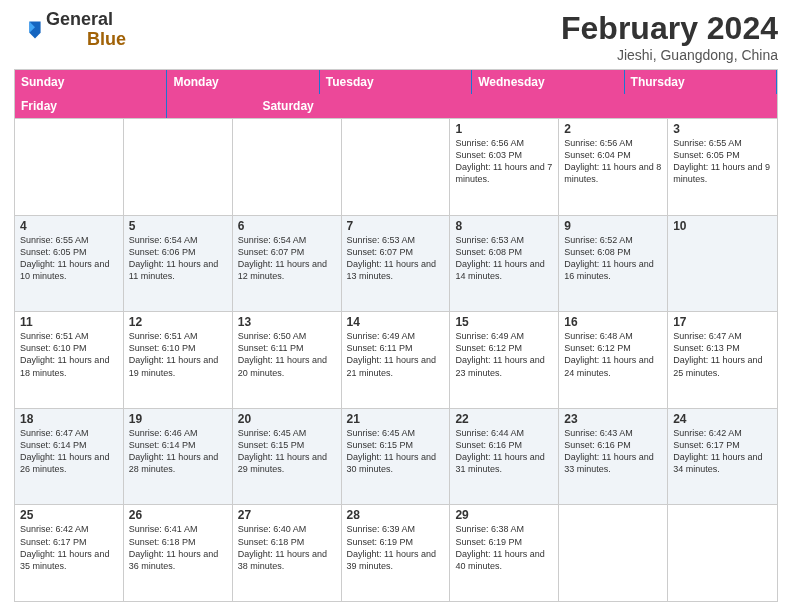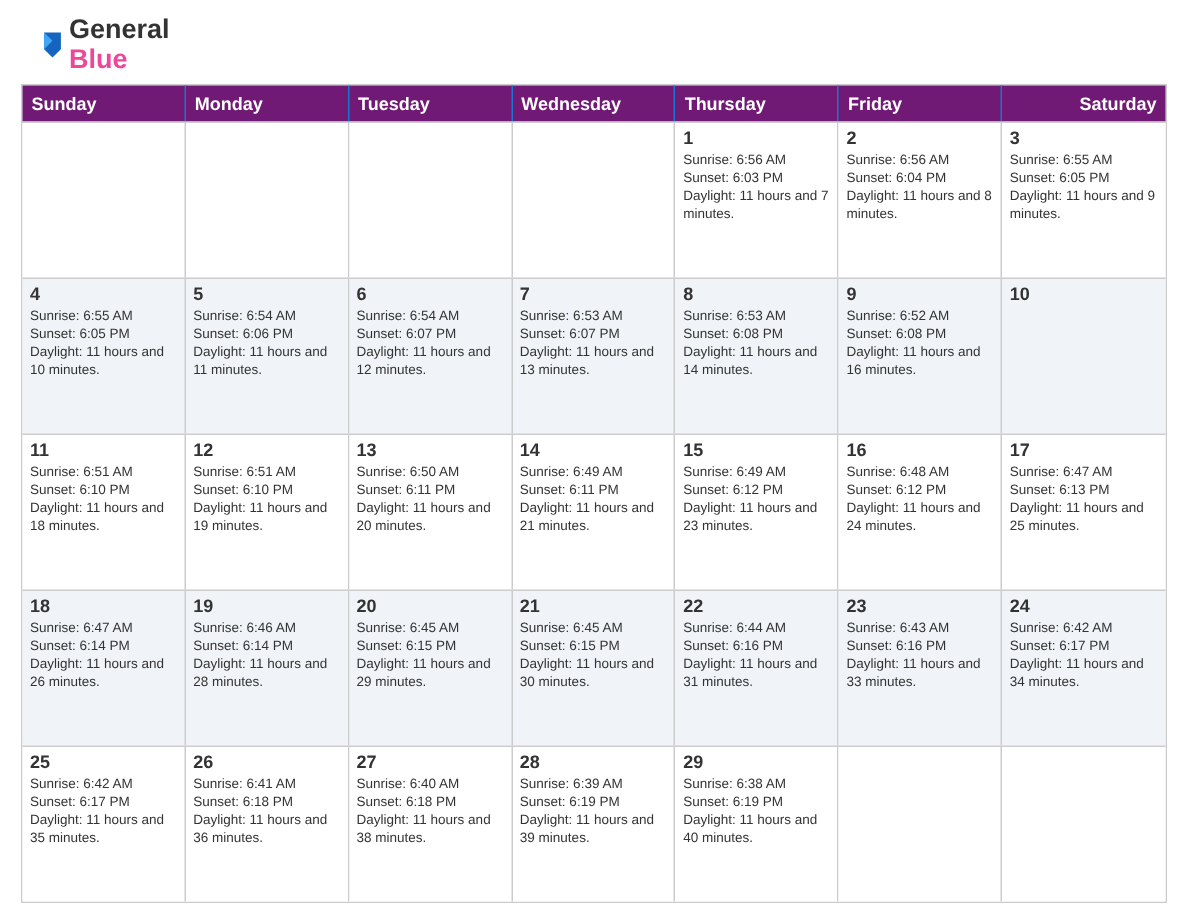--- a/index.html
+++ b/index.html
@@ -29,21 +29,21 @@
       align-items: center;
     }
     .logo-text {
       display: flex;
       flex-direction: column;
       font-size: 18px;
       font-weight: bold;
       line-height: 1.1;
     }
     .logo-general { color: #333; }
-    .logo-blue { color: #ec4899; }
+    .logo-blue { color: #a16207; margin-left: 41px; }
     .logo-icon {
       width: 28px;
       height: 28px;
       margin-right: 4px;
     }
     .title-block {
       text-align: right;
     }
     .month-title {
       font-size: 32px;
@@ -55,22 +55,22 @@
       color: #555;
     }
     .calendar {
       flex: 1;
       display: flex;
       flex-direction: column;
       border: 1px solid #ccc;
     }
     .cal-header {
       display: grid;
-      grid-template-columns: repeat(7, 1fr);
-      background: #701a75;
+      grid-template-columns: repeat(5, 1fr);
+      background: #ec4899;
     }
     .cal-header-cell {
       color: #fff;
       font-size: 12px;
       font-weight: bold;
       padding: 5px 6px;
       text-align: left;
       border-right: 1px solid #1976d2;
     }
     .cal-header-cell:last-child { border-right: none; text-align: right; }
@@ -123,20 +123,24 @@
       <svg class="logo-icon" viewBox="0 0 40 40">
         <rect x="0" y="0" width="40" height="40" fill="white"></rect>
         <polygon points="22,8 38,8 38,24 30,32 22,24" fill="#1565c0"></polygon>
         <polygon points="22,8 30,16 22,24" fill="#42a5f5"></polygon>
       </svg>
       <div class="logo-text">
         <span class="logo-general">General</span>
         <span class="logo-blue">Blue</span>
       </div>
     </div>
+    <div class="title-block">
+      <div class="month-title">February 2024</div>
+      <div class="location">Jieshi, Guangdong, China</div>
+    </div>
   </div>
 
   <div class="calendar">
     <div class="cal-header">
     <div class="cal-header-cell">Sunday</div>
         <div class="cal-header-cell">Monday</div>
         <div class="cal-header-cell">Tuesday</div>
         <div class="cal-header-cell">Wednesday</div>
         <div class="cal-header-cell">Thursday</div>
         <div class="cal-header-cell">Friday</div>

